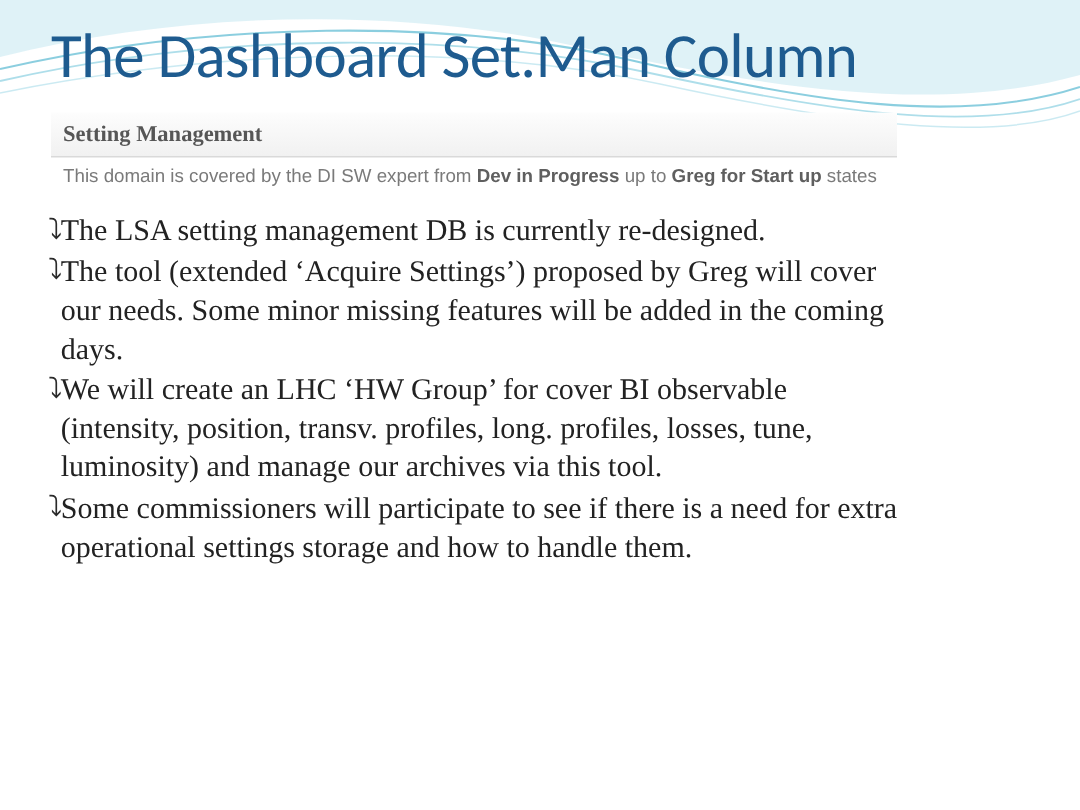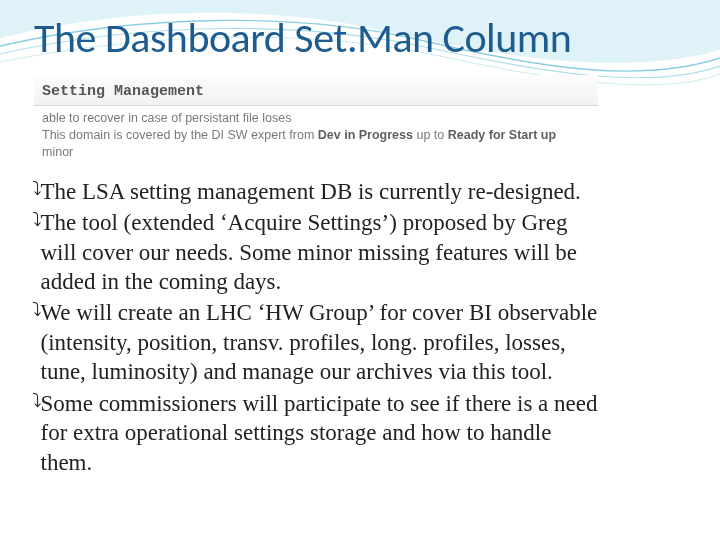--- a/index.html
+++ b/index.html
@@ -35,21 +35,21 @@
   .banner {
     margin-left: 8px;
     margin-right: 8px;
   }
   .banner-hdr {
     background: linear-gradient(#fdfdfd, #f1f1f1);
     border-bottom: 1px solid #d9d9d9;
     padding: 6px 8px 5px 8px;
   }
   .banner-hdr-text {
-    font-family: Liberation Mono, monospace;
+    font-family: Liberation Serif, serif;
     font-weight: bold;
     font-size: 15px;
     color: #565656;
   }
   .banner-body {
     padding: 4px 8px 2px 8px;
     font-family: Arial, sans-serif;
     font-size: 12.5px;
     color: #7a7a7a;
     line-height: 1.35;
@@ -69,21 +69,21 @@
     font-family: 'Segoe UI Symbol', 'Arial Unicode MS', sans-serif;
     font-size: 19px;
     color: #2a2a2a;
     line-height: 1.3;
     margin-right: 2px;
     letter-spacing: -3px;
   }
   .bullet-text {
     flex: 1 1 auto;
     font-family: Georgia, 'Times New Roman', serif;
-    font-size: 23px;
+    font-size: 20px;
     color: #222;
     line-height: 1.28;
   }
 </style>
 </head>
 <body>
 
 <svg class="wave-bg" viewBox="0 0 720 110" preserveAspectRatio="none">
   <path d="M0,38 C120,8 260,4 380,30 C500,56 620,78 720,50 L720,0 L0,0 Z" fill="#d9f0f6" opacity="0.85"></path>
   <path d="M0,46 C140,14 300,12 420,40 C540,68 640,84 720,58" fill="none" stroke="#7ec9dc" stroke-width="1.4" opacity="0.9"></path>
@@ -93,23 +93,22 @@
 
 <div class="slide">
 
   <h1 class="title">The Dashboard Set.Man Column</h1>
 
   <div class="banner">
     <div class="banner-hdr">
       <span class="banner-hdr-text">Setting Management</span>
     </div>
     <div class="banner-body">
-      <div>able to recover in case of persistant file loses</div>
       <div>
-        <span>This domain is covered by the DI SW expert from </span><span class="strong">Dev in Progress</span><span> up to </span><span class="strong">Ready for Start up</span><span> minor</span>
+        <span>This domain is covered by the DI SW expert from </span><span class="strong">Dev in Progress</span><span> up to </span><span class="strong">Greg for Start up</span><span> states</span>
       </div>
     </div>
   </div>
 
   <div class="bullets">
     <div class="bullet">
       <span class="bullet-icon">⤵</span>
       <span class="bullet-text">The LSA setting management DB is currently re-designed.</span>
     </div>
     <div class="bullet">

